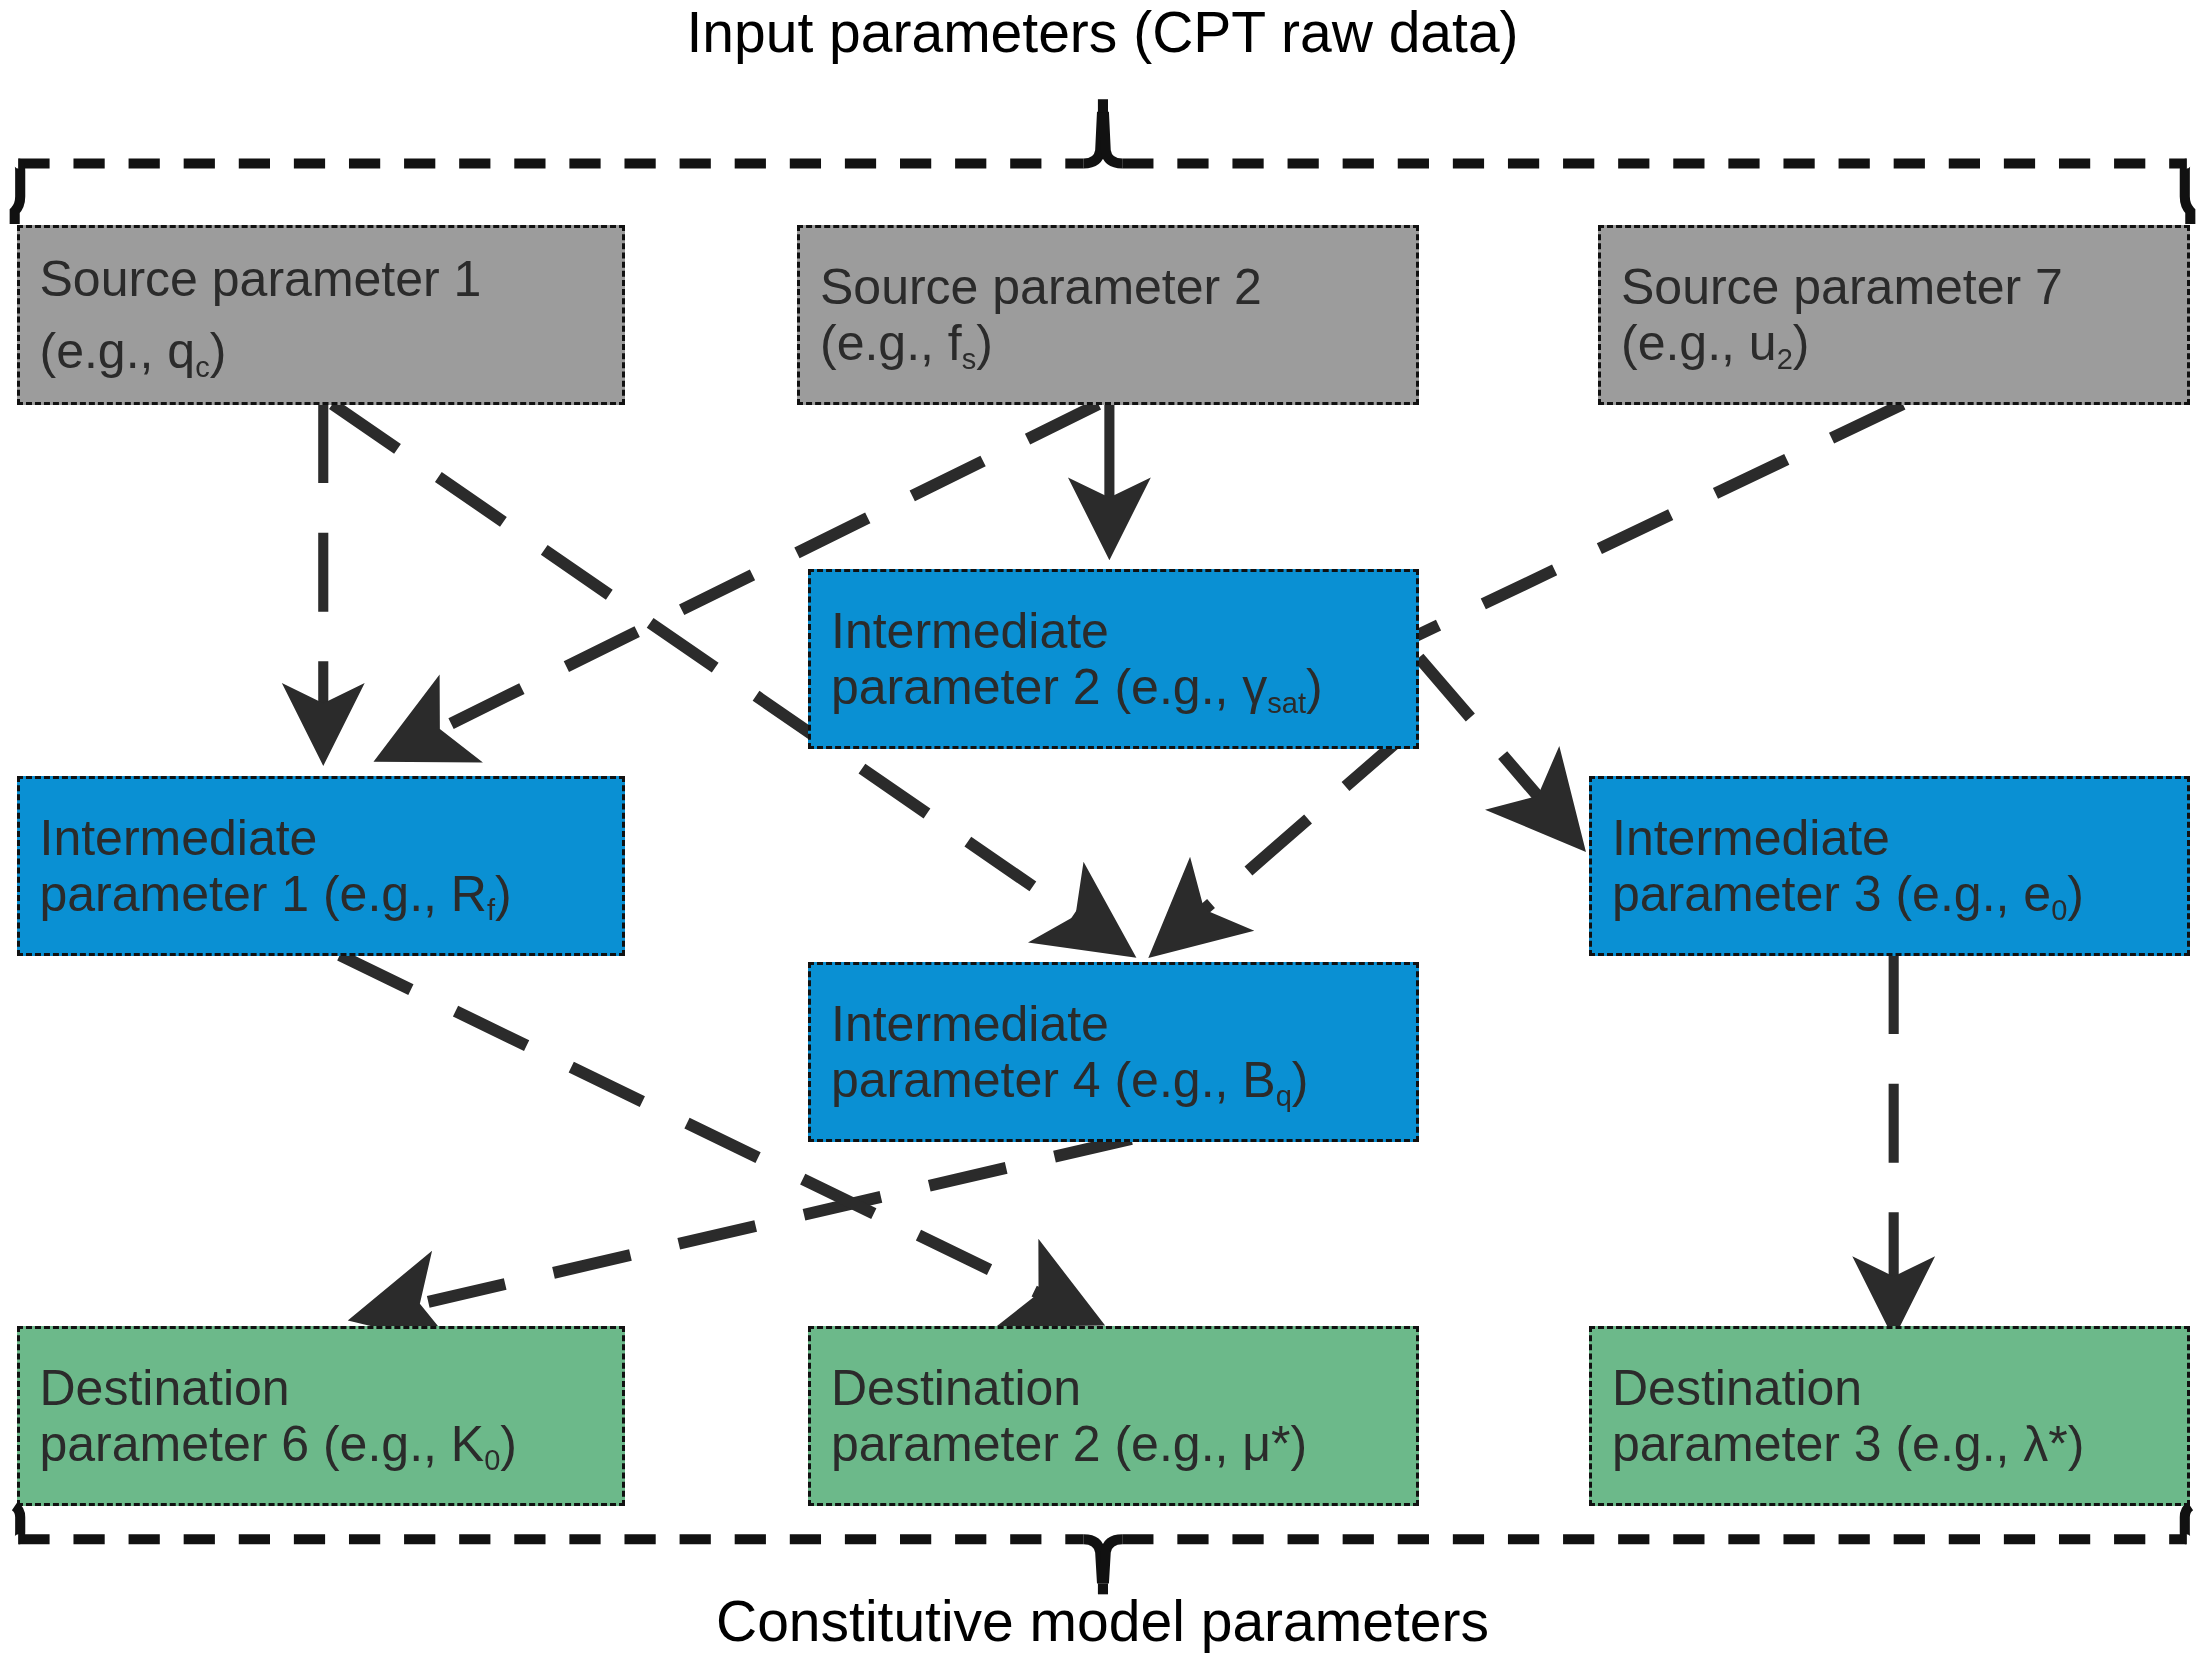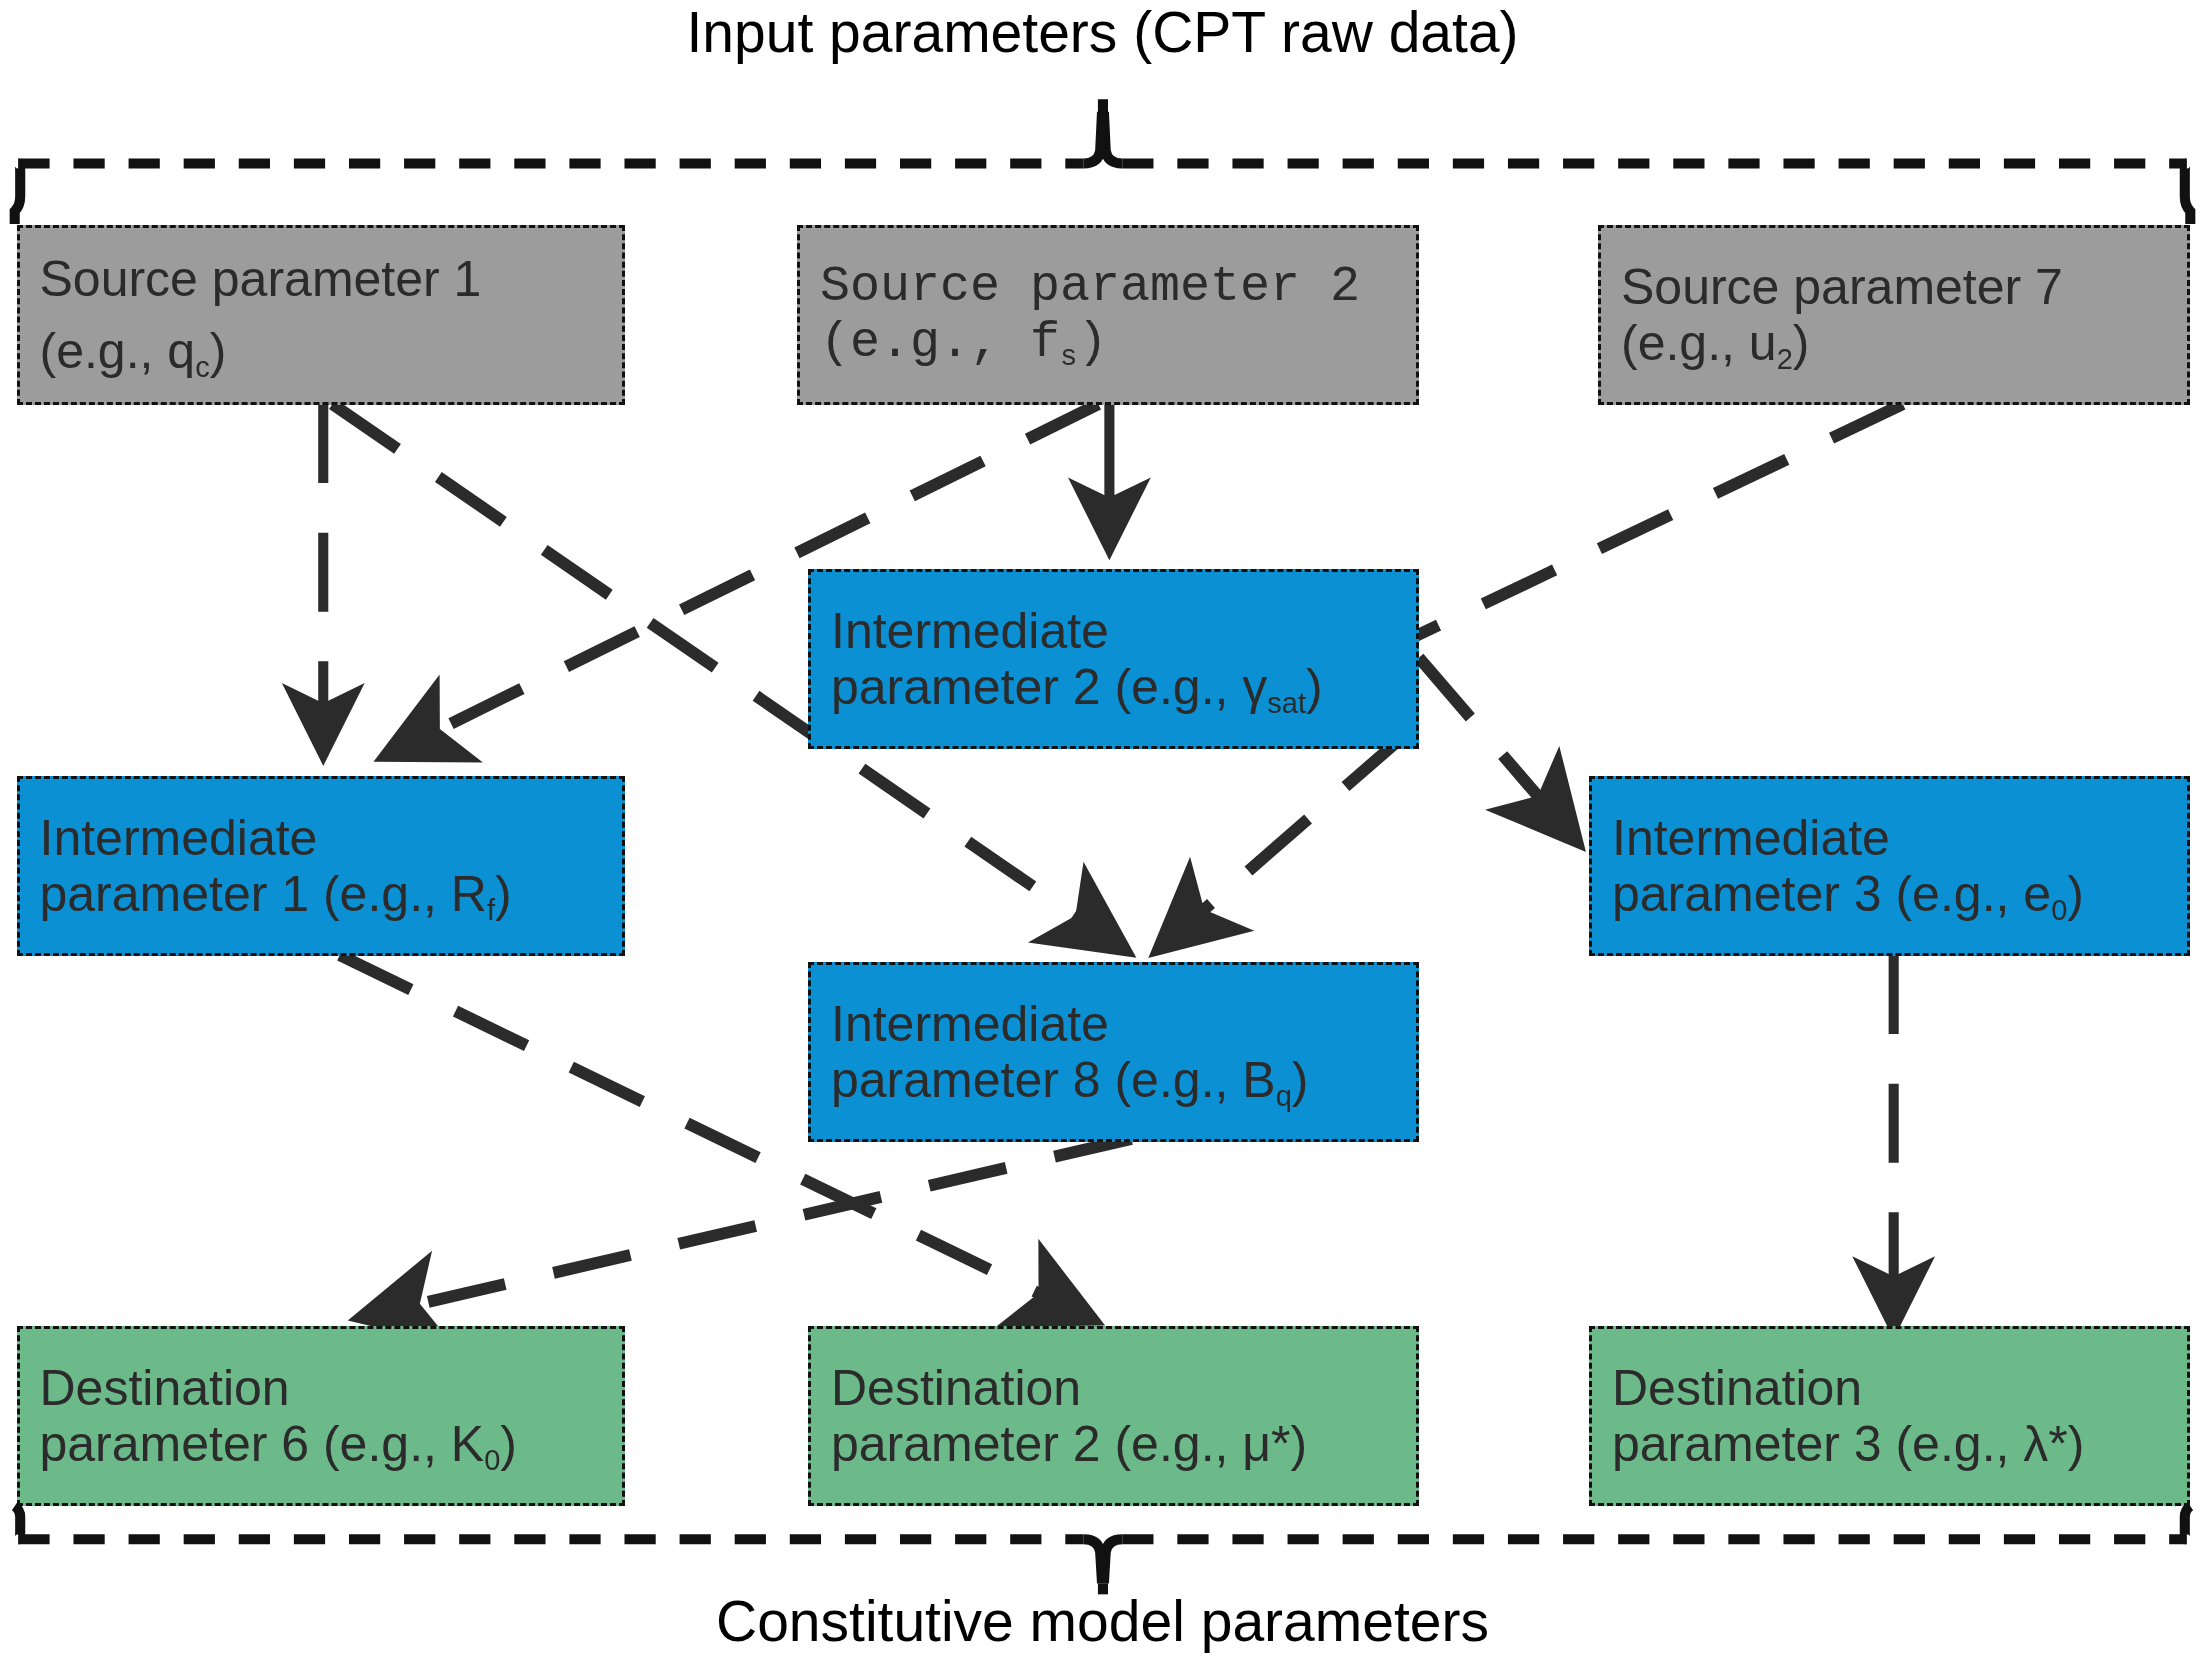--- a/index.html
+++ b/index.html
@@ -120,21 +120,21 @@
     <g>
       <path d="M2062,1040 L2062,1436" fill="none" stroke="#2b2b2b" stroke-width="11" stroke-dasharray="86 54" marker-end="url(#ah)"></path>
     </g>
   </svg>
 
   <div class="node src" style="left:16.5px;top:225px;width:608px;height:180px;gap:16px;">
     <span class="ln">Source parameter 1</span>
     <span class="ln"><span>(e.g., q</span><sub>c</sub><span>)</span></span>
   </div>
 
-  <div class="node src" style="left:797px;top:225px;width:622px;height:180px;font-family:Liberation Mono, monospace;">
+  <div class="node src" style="left:797px;top:225px;width:622px;height:180px;">
     <span class="ln">Source parameter 2</span>
     <span class="ln"><span>(e.g., f</span><sub>s</sub><span>)</span></span>
   </div>
 
   <div class="node src" style="left:1598px;top:225px;width:592px;height:180px;">
     <span class="ln">Source parameter 7</span>
     <span class="ln"><span>(e.g., u</span><sub>2</sub><span>)</span></span>
   </div>
 
   <div class="node mid" style="left:808px;top:569px;width:611px;height:180px;">
@@ -147,21 +147,21 @@
     <span class="ln"><span>parameter 1 (e.g., R</span><sub>f</sub><span>)</span></span>
   </div>
 
   <div class="node mid" style="left:1589px;top:776px;width:601px;height:180px;">
     <span class="ln">Intermediate</span>
     <span class="ln"><span>parameter 3 (e.g., e</span><sub>0</sub><span>)</span></span>
   </div>
 
   <div class="node mid" style="left:808px;top:962px;width:611px;height:180px;">
     <span class="ln">Intermediate</span>
-    <span class="ln"><span>parameter 8 (e.g., B</span><sub>q</sub><span>)</span></span>
+    <span class="ln"><span>parameter 4 (e.g., B</span><sub>q</sub><span>)</span></span>
   </div>
 
   <div class="node dst" style="left:16.5px;top:1326px;width:608px;height:180px;">
     <span class="ln">Destination</span>
     <span class="ln"><span>parameter 6 (e.g., K</span><sub>0</sub><span>)</span></span>
   </div>
 
   <div class="node dst" style="left:808px;top:1326px;width:611px;height:180px;">
     <span class="ln">Destination</span>
     <span class="ln"><span>parameter 2 (e.g., μ*</span><sub></sub><span>)</span></span>

